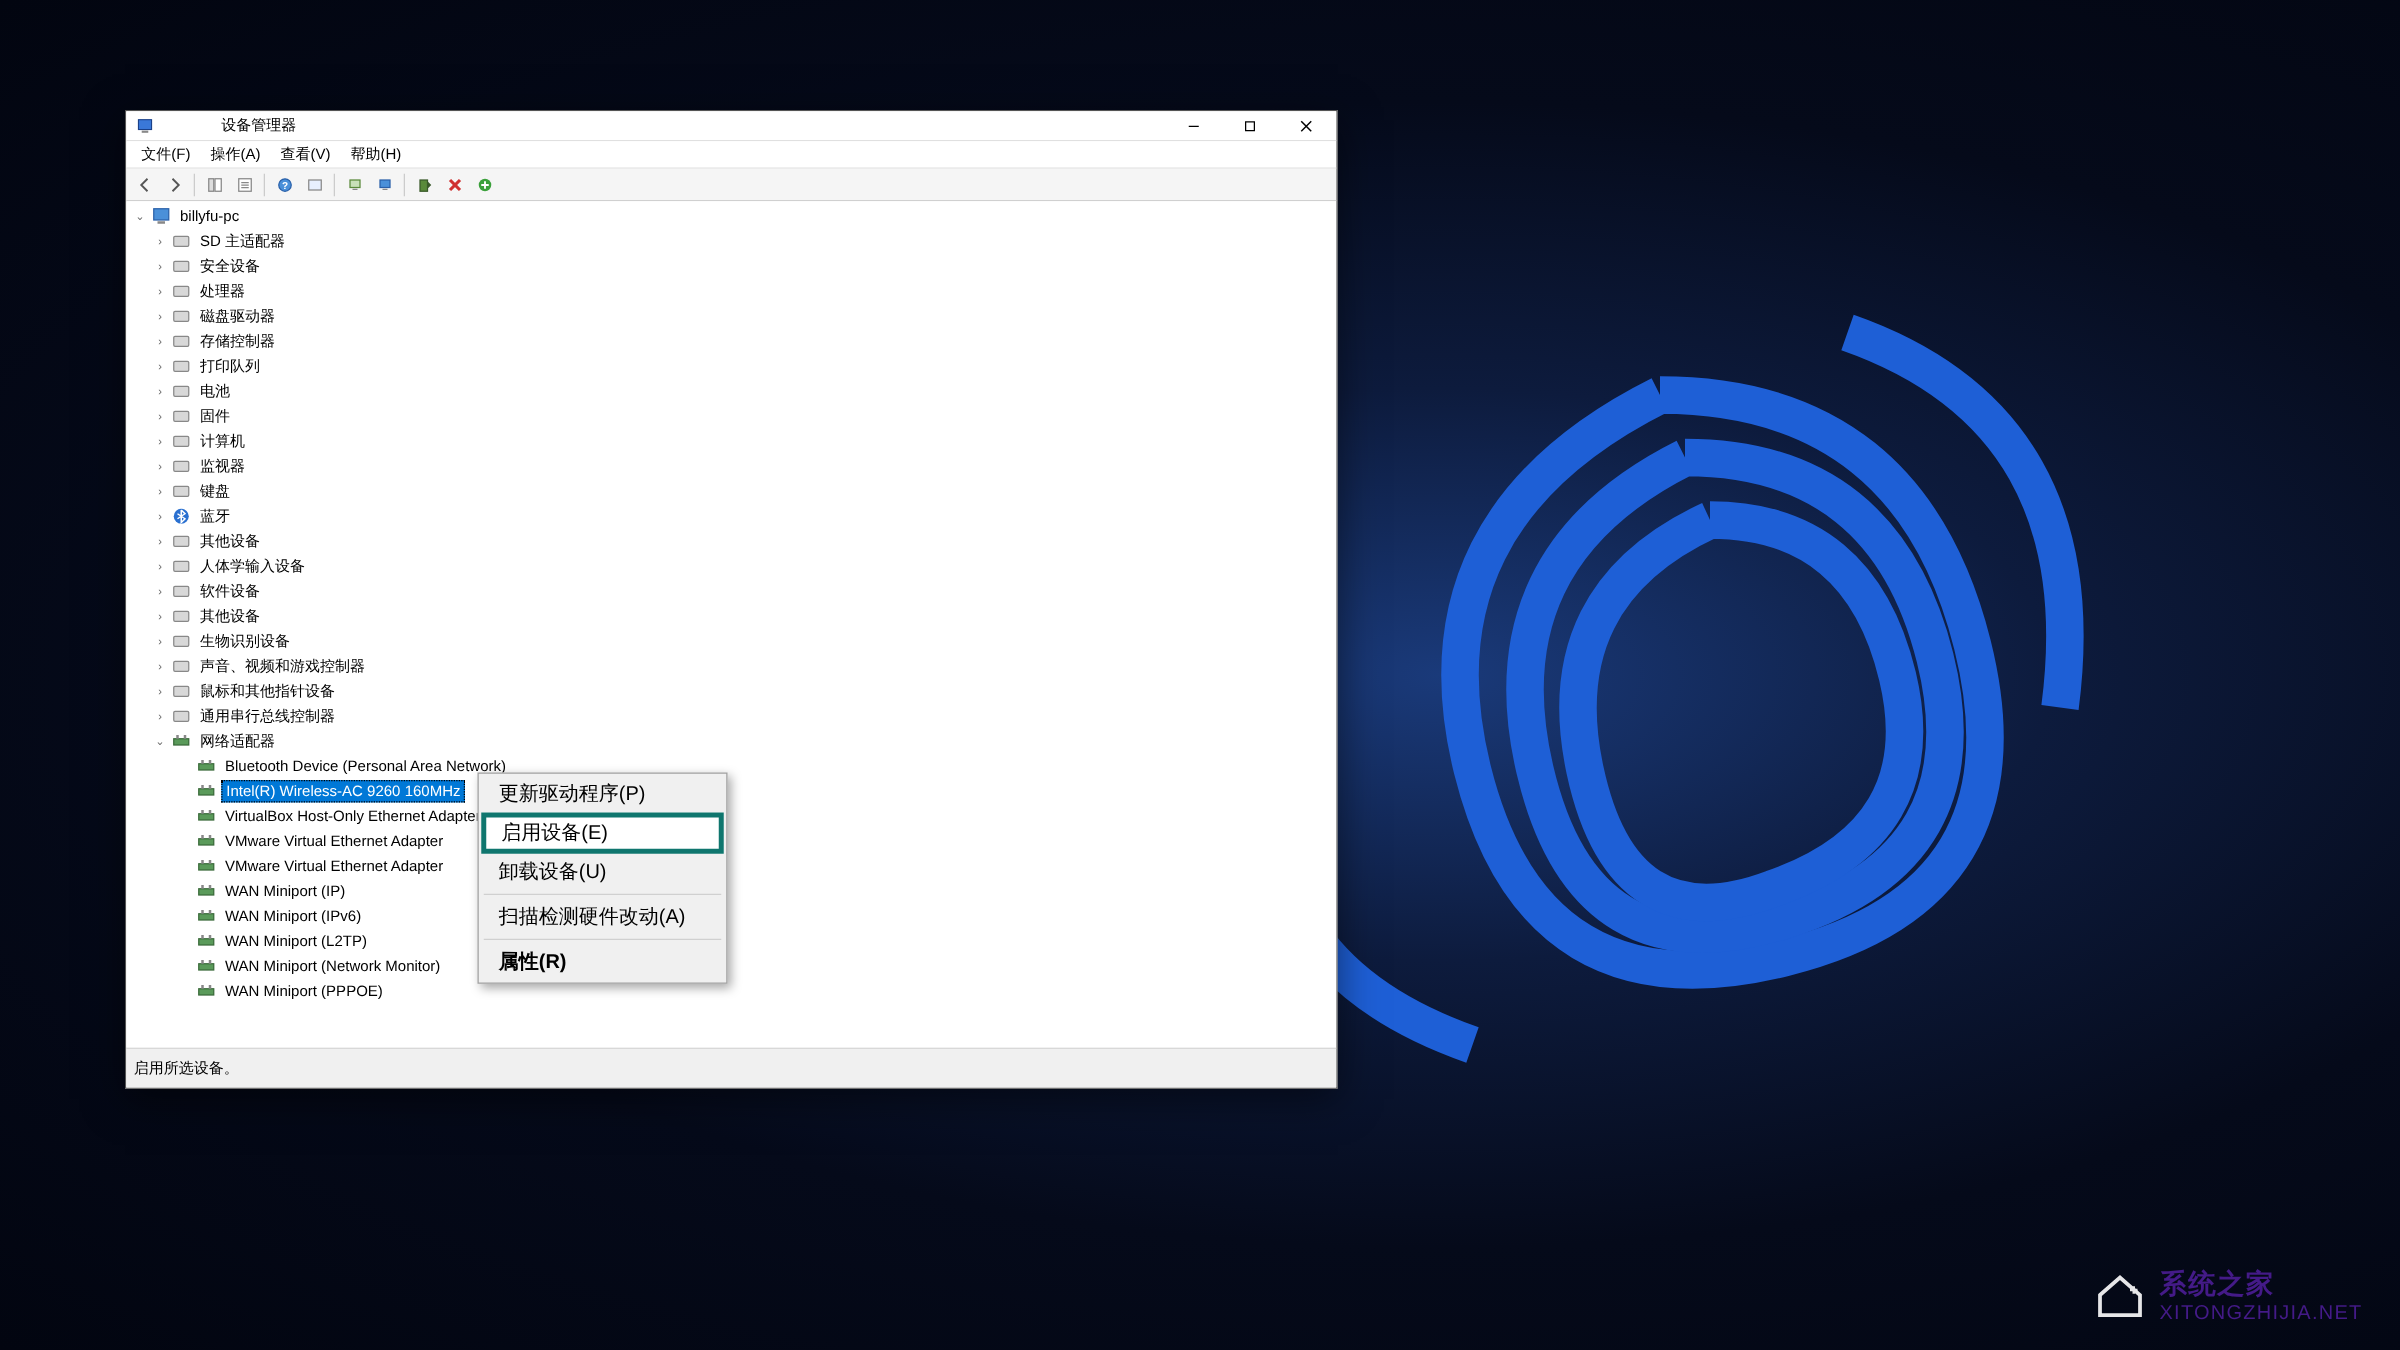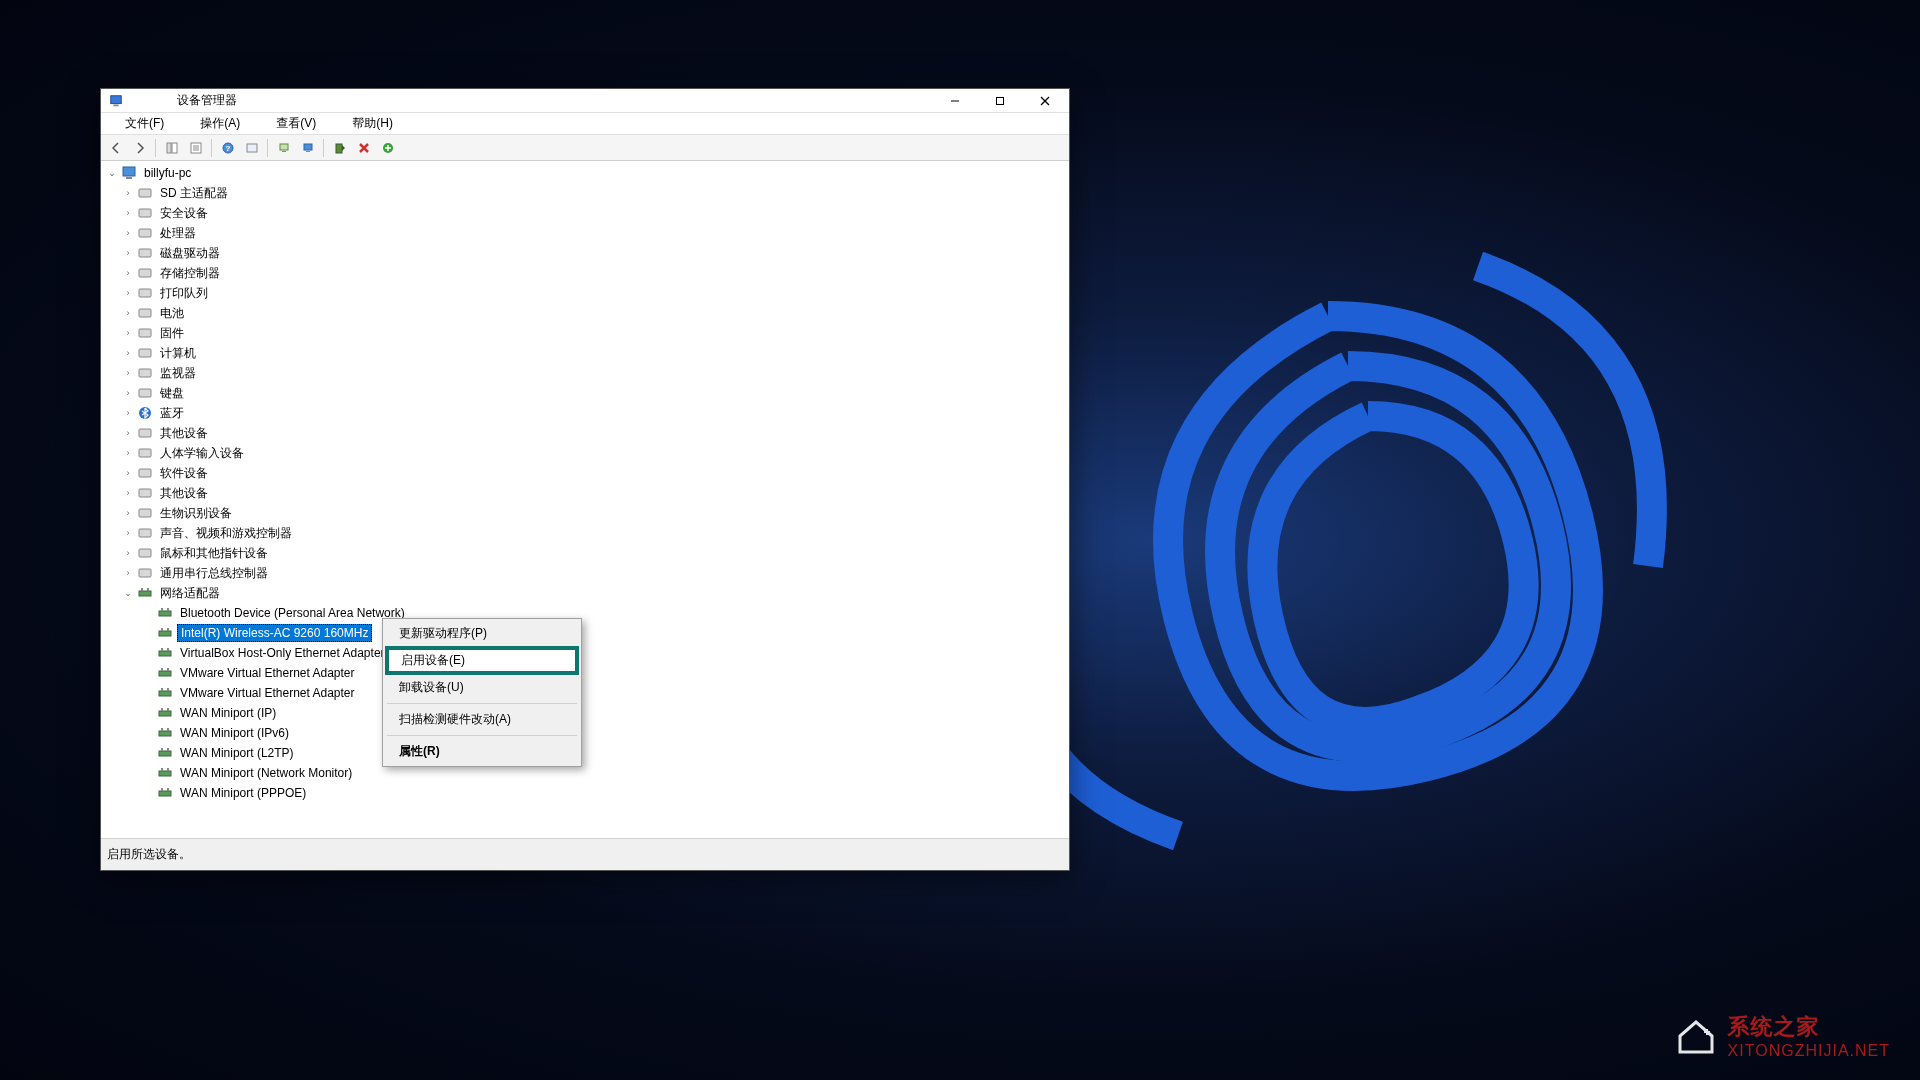--- a/index.html
+++ b/index.html
@@ -57,24 +57,23 @@
   align-items: center;
   justify-content: center;
   cursor: pointer;
   color: #000;
   font-size: 10px;
 }
 .menubar {
   height: 22px;
   display: flex;
   align-items: center;
-  padding: 0 16px;
+  padding: 0 4px;
   background: #fff;
   border-bottom: 1px solid #e0e0e0;
-  gap: 20px;
 }
 .menu-item {
   padding: 2px 8px;
   cursor: pointer;
   font-size: 12px;
 }
 .toolbar {
   height: 26px;
   display: flex;
   align-items: center;
@@ -134,21 +133,21 @@
   top: 457px;
   width: 200px;
   background: #f0f0f0;
   border: 1px solid #a0a0a0;
   box-shadow: 3px 3px 8px rgba(0,0,0,0.35);
   padding: 2px;
   z-index: 100;
 }
 .ctx-item {
   padding: 4px 14px;
-  font-size: 12px;
+  font-size: 16px;
   cursor: pointer;
 }
 .ctx-item.highlight {
   background: #fff;
   border: 4px solid #0f766e;
   padding: 2px 12px;
 }
 .ctx-item.bold { font-weight: bold; }
 .ctx-sep { height: 1px; background: #d0d0d0; margin: 3px 2px; }
 .statusbar {
@@ -157,21 +156,21 @@
   background: #f0f0f0;
   padding: 2px 6px;
   font-size: 12px;
   display: flex;
   align-items: center;
 }
 .watermark {
   position: absolute;
   right: 30px;
   bottom: 20px;
-  color: #b91c1c;
+  color: #4c1d95;
   display: flex;
   align-items: center;
   gap: 10px;
   opacity: 0.9;
 }
 .watermark-text { text-align: left; }
 .watermark-cn { font-size: 22px; font-weight: bold; letter-spacing: 1px; }
 .watermark-url { font-size: 16px; letter-spacing: 1px; }
 .indent-0 { padding-left: 4px; }
 .indent-1 { padding-left: 20px; }

